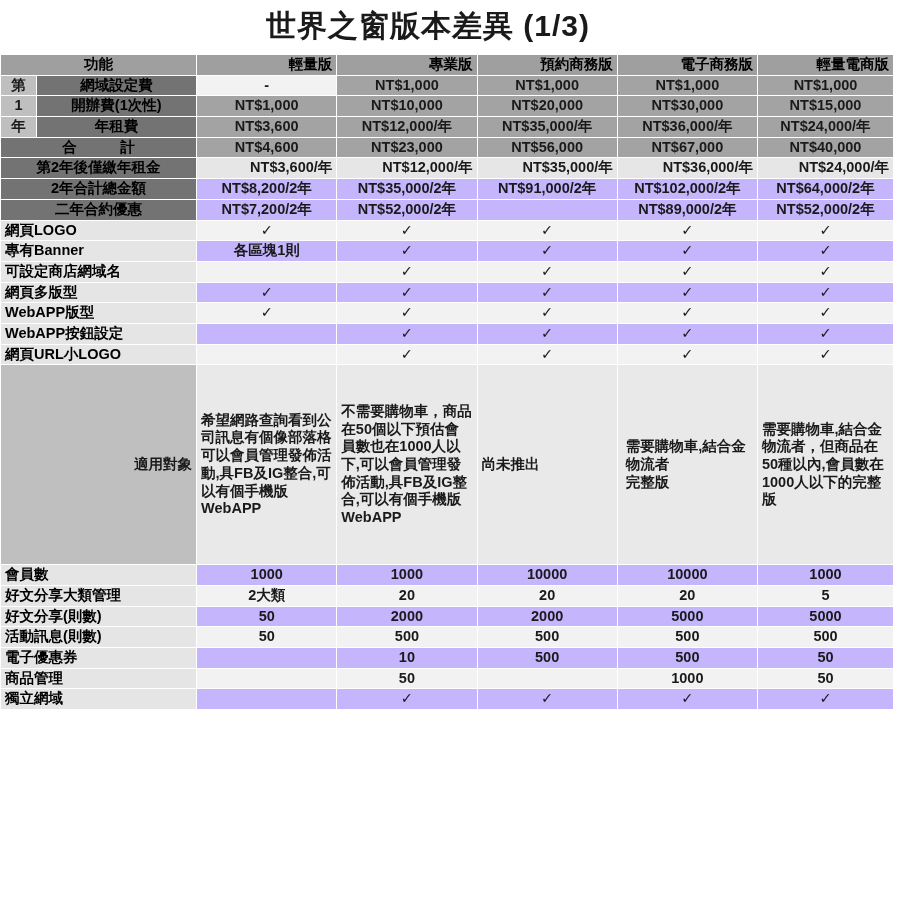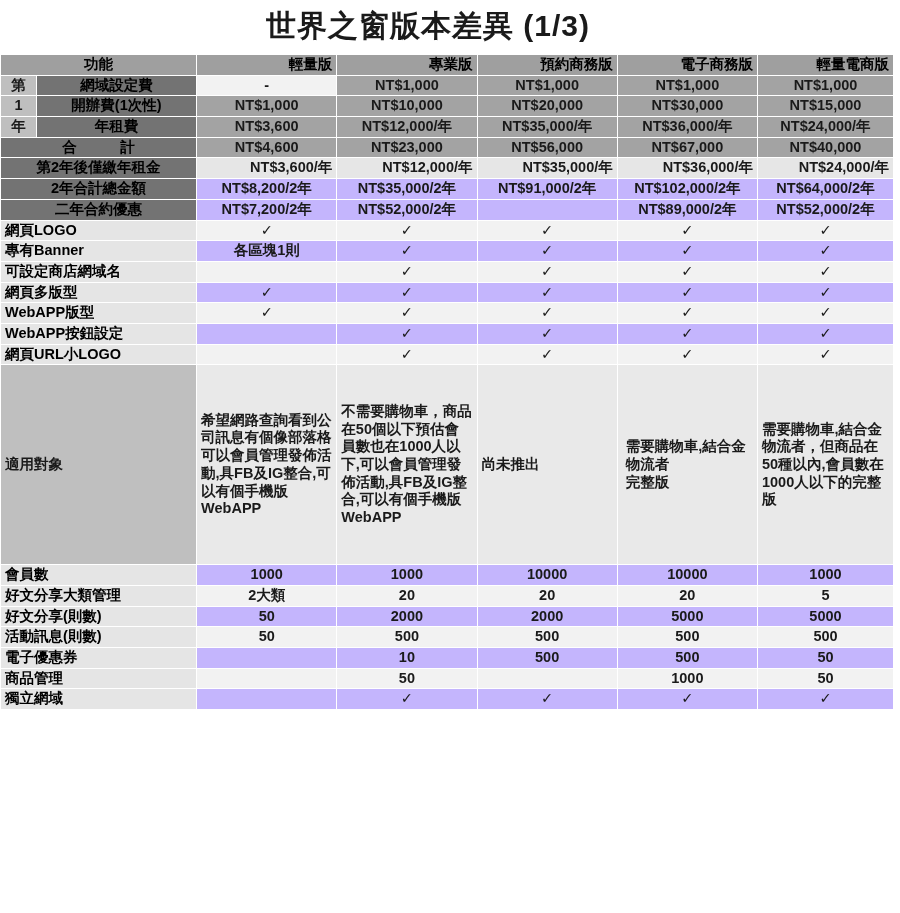--- a/index.html
+++ b/index.html
@@ -69,21 +69,21 @@
   .desc {
     background: #e9e9e9;
     text-align: left;
     vertical-align: top;
     font-size: 13.5px;
     line-height: 1.35;
     padding: 4px 5px;
   }
   .desc-lbl {
     background: #bfbfbf;
-    text-align: left;
+    text-align: right;
     vertical-align: middle;
   }
   .check {
     font-size: 16px;
     line-height: 1.1;
   }
   .small-note { font-size: 12.5px; margin-left: 8px; }
 </style>
 </head>
 <body>

